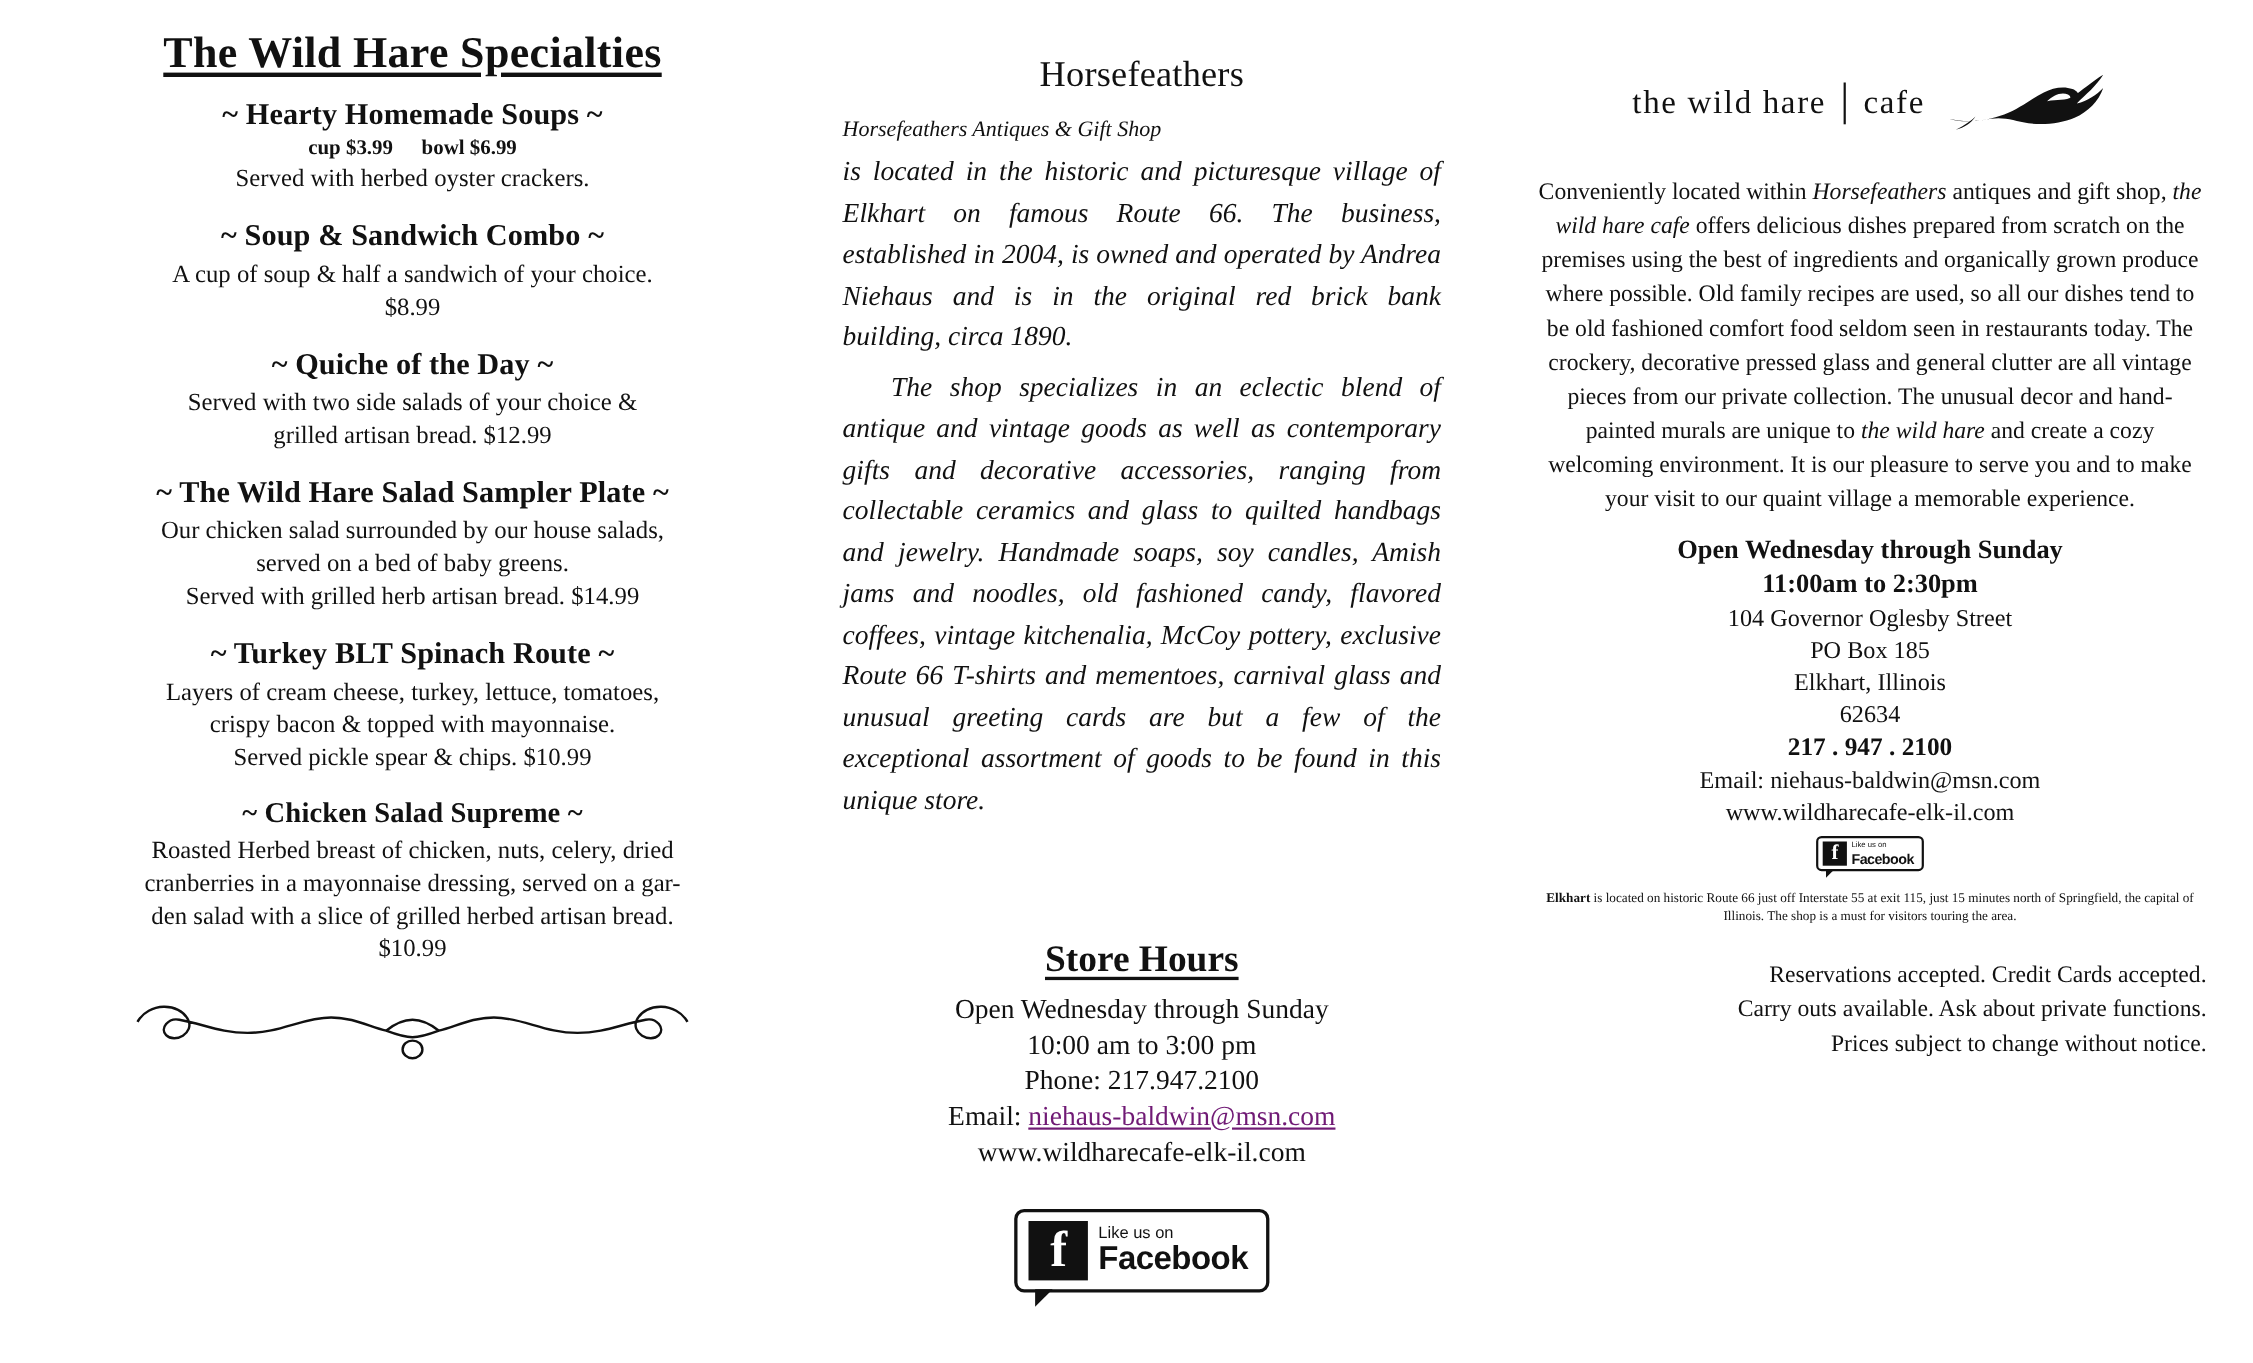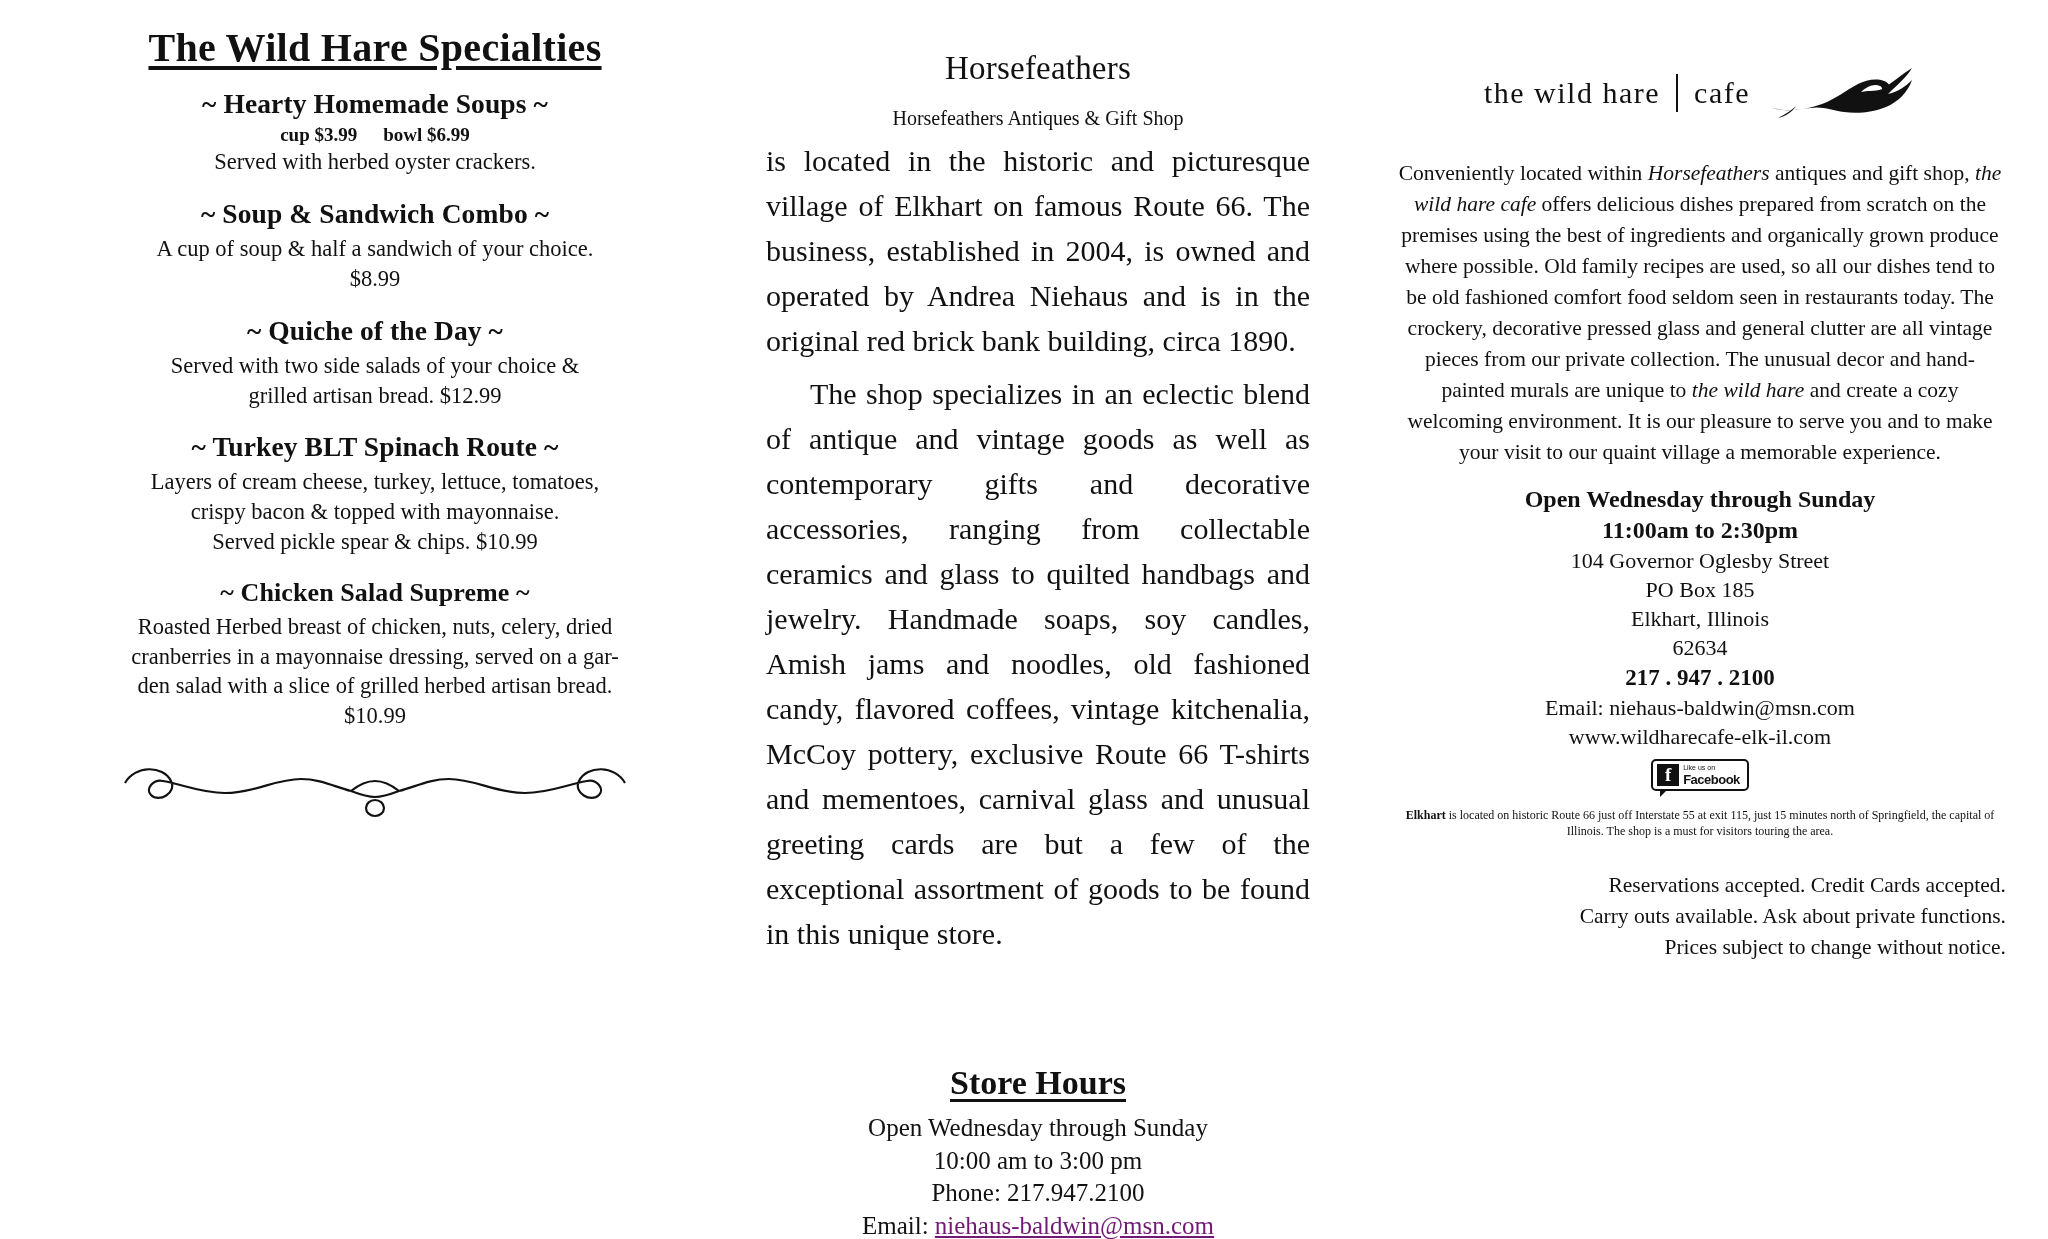--- a/index.html
+++ b/index.html
@@ -80,31 +80,32 @@
     box-sizing: border-box;
     padding: 40px 44px 0 52px;
   }
   .hf-title {
     text-align: center;
     font-size: 33px;
     margin-bottom: 10px;
     letter-spacing: 0.2px;
   }
   .hf-subtitle {
-    text-align: center;
+    font-style: italic;
     font-size: 20px;
     margin-bottom: 8px;
     margin-top: 20px;
   }
   .hf-para {
-    font-size: 30px;
+    font-size: 25px;
     line-height: 1.5;
     text-align: justify;
     text-justify: inter-word;
     margin: 0 0 2px 0;
+    font-style: italic;
   }
   .hf-para.indent {
     text-indent: 44px;
     margin-top: 8px;
   }
   .store-hours-title {
     text-align: center;
     font-size: 34px;
     font-weight: bold;
     text-decoration: underline;
@@ -271,20 +272,26 @@
       <div class="menu-item-desc" style="white-space:pre-line">A cup of soup &amp; half a sandwich of your choice.
 $8.99</div>
     </div>
 
     <div class="menu-item">
       <div class="menu-item-name">~ Quiche of the Day ~</div>
       <div class="menu-item-desc" style="white-space:pre-line">Served with two side salads of your choice &amp;
 grilled artisan bread. $12.99</div>
     </div>
 
+    <div class="menu-item">
+      <div class="menu-item-name">~ The Wild Hare Salad Sampler Plate ~</div>
+      <div class="menu-item-desc" style="white-space:pre-line">Our chicken salad surrounded by our house salads,
+served on a bed of baby greens.
+Served with grilled herb artisan bread. $14.99</div>
+    </div>
 
     <div class="menu-item">
       <div class="menu-item-name">~ Turkey BLT Spinach Route ~</div>
       <div class="menu-item-desc" style="white-space:pre-line">Layers of cream cheese, turkey, lettuce, tomatoes,
 crispy bacon &amp; topped with mayonnaise.
 Served pickle spear &amp; chips. $10.99</div>
     </div>
 
     <div class="menu-item">
       <div class="menu-item-name small">~ Chicken Salad Supreme ~</div>

